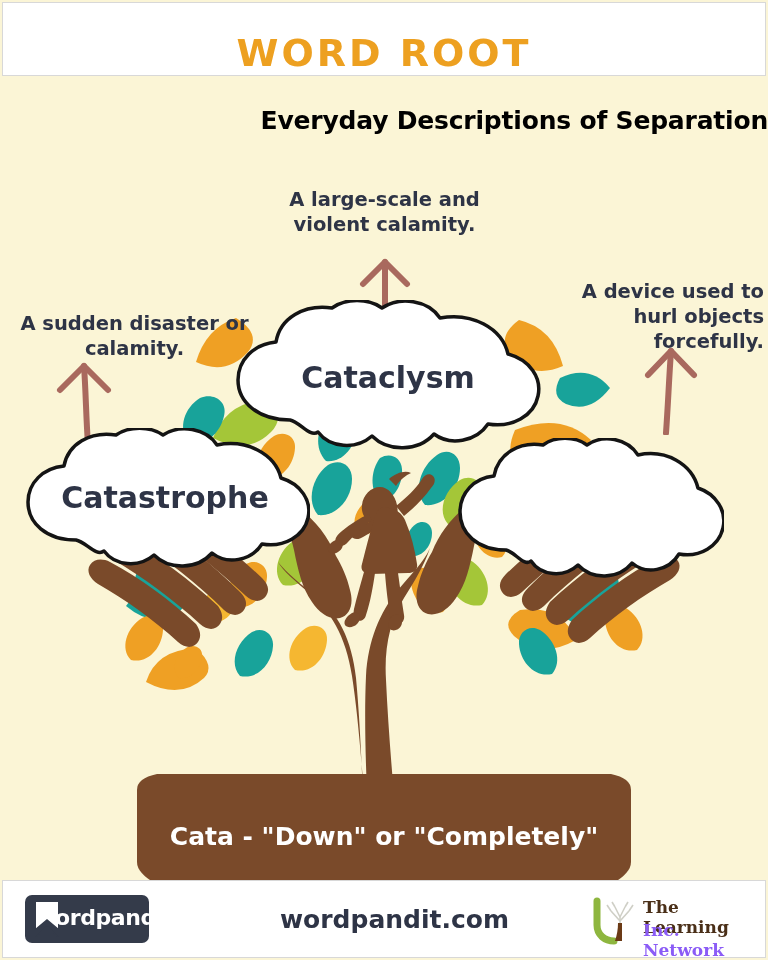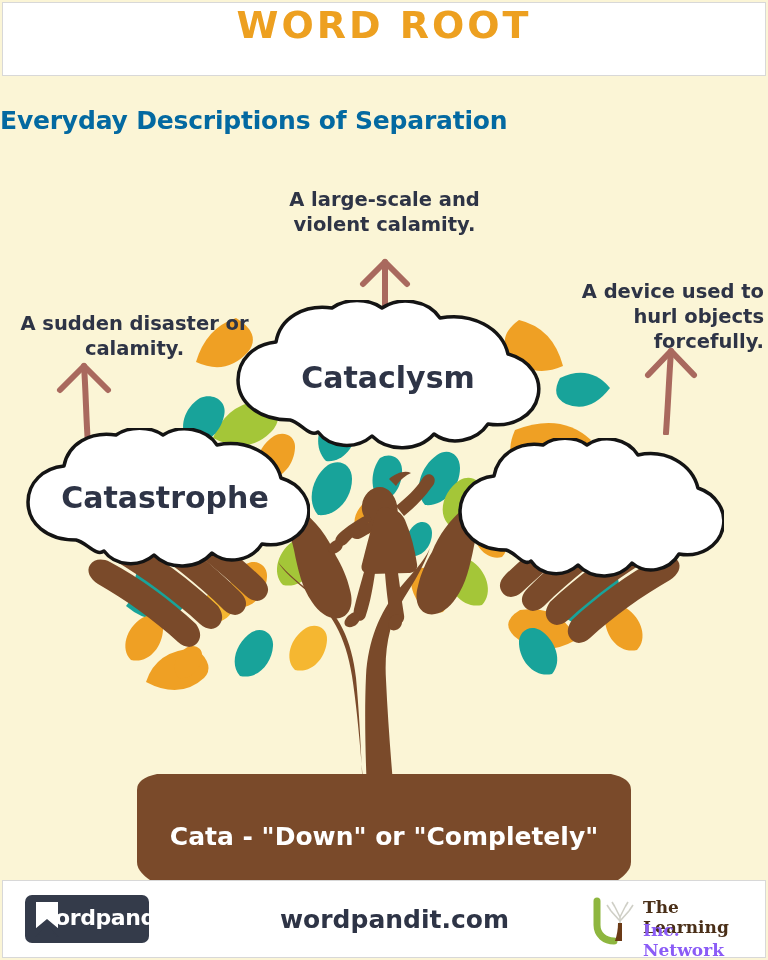--- a/index.html
+++ b/index.html
@@ -15,37 +15,37 @@
     background:#fbf5d6;
     overflow:hidden;
   }
 
   
   #header{
     position:absolute; left:2px; top:2px;
     width:764px; height:74px;
     background:#ffffff;
     border:1px solid #d8d8d8;
-    display:flex; align-items:flex-start; justify-content:center;
+    display:flex; align-items:flex-end; justify-content:center;
   }
   #header-title{
     font-size:38px;
     font-weight:bold;
     letter-spacing:3px;
     color:#eda020;
     font-family:"DejaVu Sans", sans-serif;
   }
 
   
   #subtitle{
     position:absolute; left:0; top:106px; width:768px;
-    text-align:left;
+    text-align:right;
     font-size:25px;
     font-weight:bold;
-    color:#0369a1;
+    color:#000000;
     letter-spacing:-0.2px;
     font-family:"DejaVu Sans", sans-serif;
   }
 
   
   .callout{
     position:absolute;
     text-align:center;
     font-size:19.5px;
     font-weight:bold;

